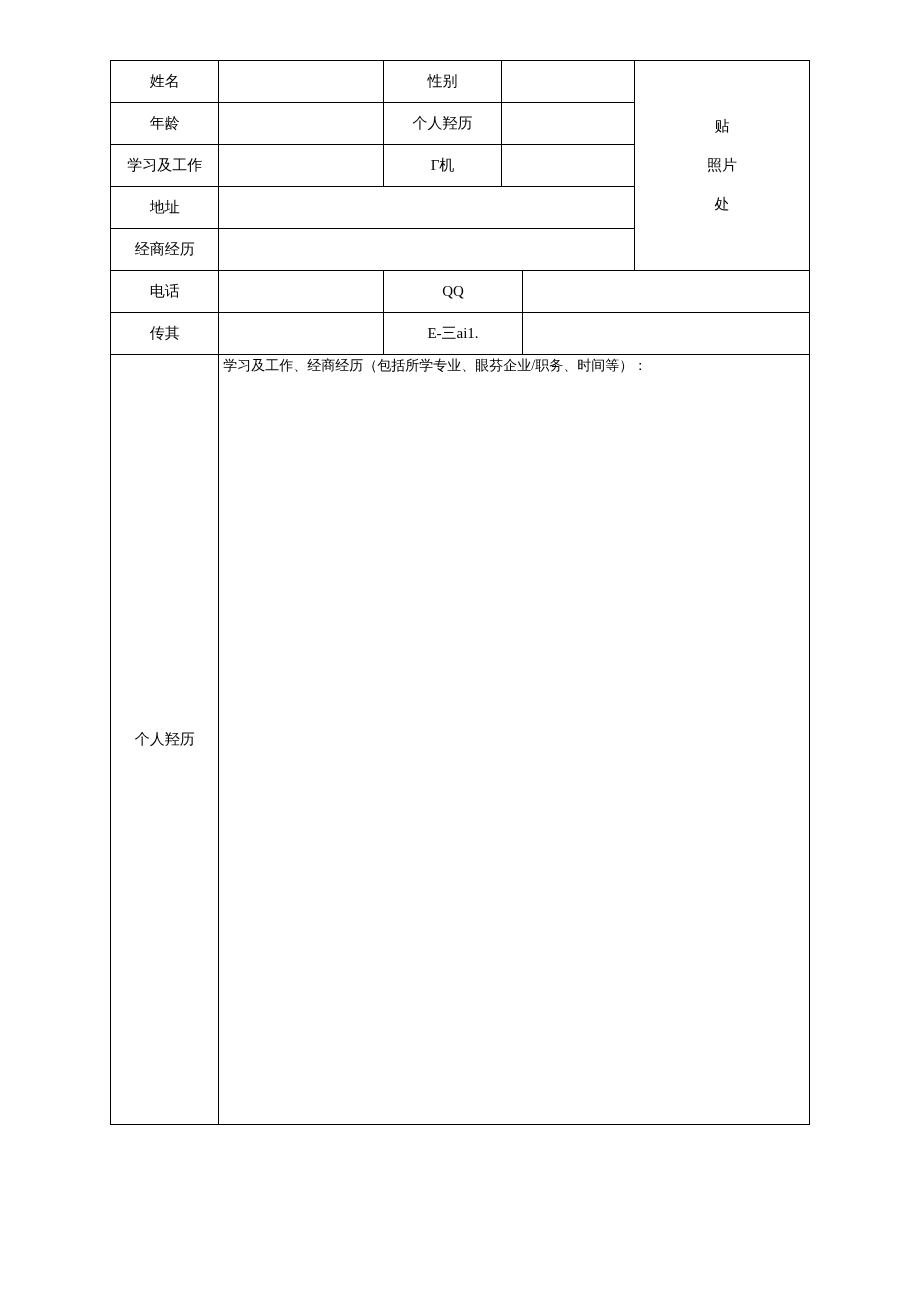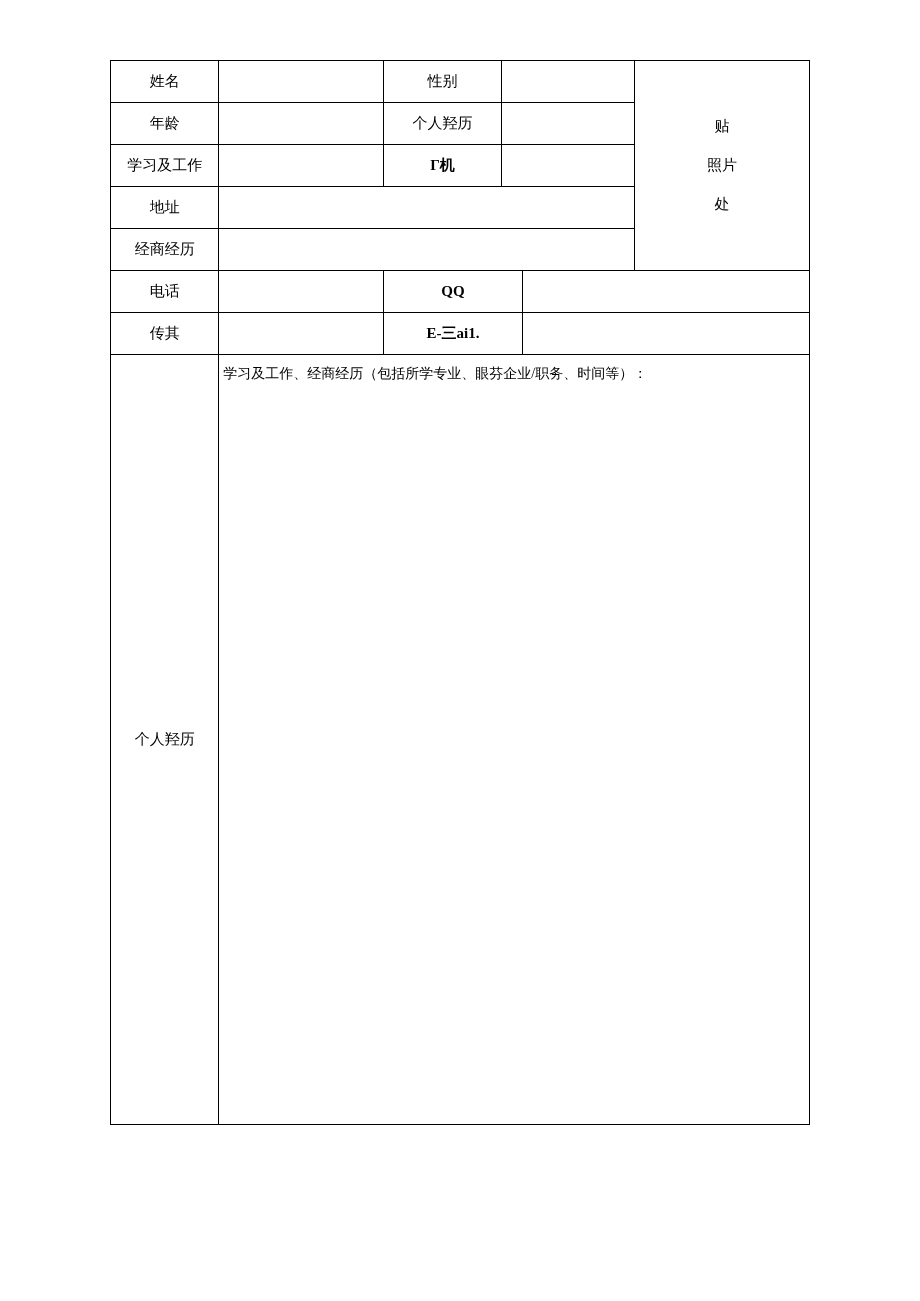--- a/index.html
+++ b/index.html
@@ -36,25 +36,25 @@
     td.photo {
       font-size: 15px;
       line-height: 2.6;
     }
     td.resume-label {
       font-size: 15px;
     }
     td.resume-content {
       text-align: left;
       vertical-align: top;
-      padding: 10px 4px;
+      padding: 2px 4px;
       font-size: 14px;
       height: 770px;
     }
-    .bold { font-weight: bold; }
+    .bold { font-weight: normal; }
   </style>
 </head>
 <body>
 
 <div class="page">
 
   <table>
     <colgroup>
       <col style="width:15.5%">
       <col style="width:23.5%">

